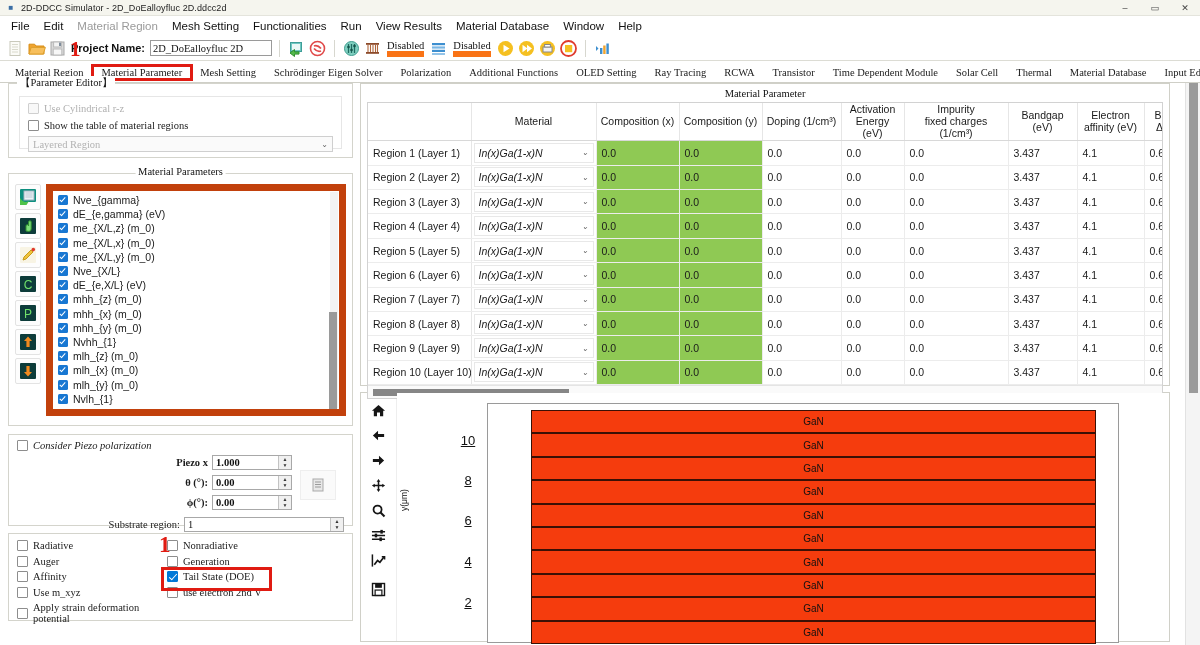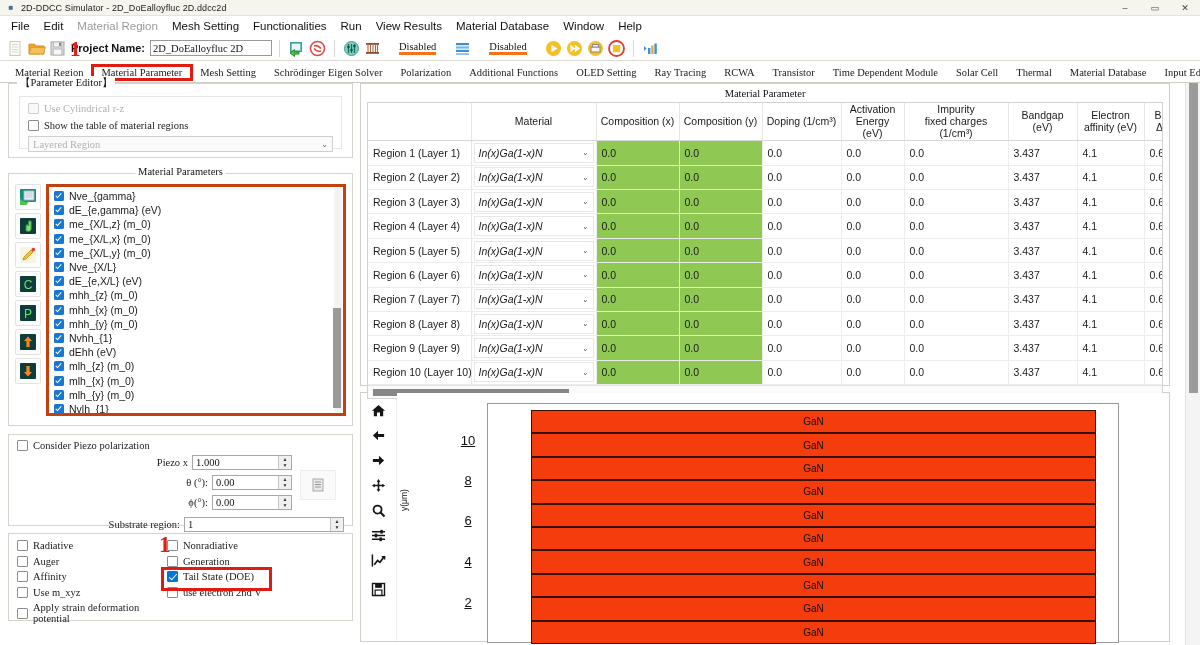--- a/index.html
+++ b/index.html
@@ -55,21 +55,21 @@
   .ticon { width: 19px; height: 19px; display: inline-block; position: relative; flex: none; }
 
   .proj-label { font-size: 11px; font-weight: bold; color: #111; margin: 0 3px 0 2px; white-space: nowrap; }
   .proj-input {
     width: 122px; height: 16px; border: 1px solid #9a9a9a; background: #fff;
     font-size: 10.5px; font-family: "Liberation Serif", serif; color: #111;
     padding: 0 2px; line-height: 14px;
   }
   .disabled-lbl {
     font-size: 10.5px; color: #111; font-family: "Liberation Serif", serif;
-    border-bottom: 3px solid #f97316; margin: 0 15px; padding-bottom: 0px;
+    border-bottom: 6px solid #f97316; margin: 0 3px; padding-bottom: 0px;
   }
 
   
   .tabstrip {
     height: 22px; background: #ffffff;
     display: flex; align-items: flex-end;
     border-bottom: 1px solid #cfcfc7;
     padding-left: 6px;
     font-family: "Liberation Serif", serif;
   }
@@ -120,21 +120,21 @@
   }
 
   
   .mp-wrap { display: flex; gap: 5px; padding: 10px 6px 6px 6px; }
   .mp-icons { display: flex; flex-direction: column; gap: 3px; }
   .mp-icon {
     width: 26px; height: 26px; border: 1px solid #e3e3e3; background: #fdfdfd;
     display: flex; align-items: center; justify-content: center; border-radius: 2px;
   }
   .mp-list {
-    flex: 1; border: 3px solid #c2410c; background: #fff; height: 232px;
+    flex: 1; border: 7px solid #c2410c; background: #fff; height: 232px;
     overflow: hidden; position: relative; padding: 2px 2px;
   }
   .mp-item { display: flex; align-items: center; gap: 5px; height: 14.2px;
              font-size: 10.5px; color: #1a1a1a; font-family: "Liberation Sans", sans-serif; padding-left: 3px; }
   .mp-cb { width: 10px; height: 10px; background: #1877d2; border-radius: 1.5px; position: relative; flex: none; }
   .mp-cb::after {
     content: ""; position: absolute; left: 3px; top: 1px;
     width: 2px; height: 5px; border: solid #fff; border-width: 0 1.4px 1.4px 0;
     transform: rotate(42deg);
   }
@@ -505,24 +505,20 @@
             <div class="mp-item">
               <span class="mp-cb"></span>
               <span>mhh_{y} (m_0)</span>
             </div>
             <div class="mp-item">
               <span class="mp-cb"></span>
               <span>Nvhh_{1}</span>
             </div>
             <div class="mp-item">
               <span class="mp-cb"></span>
-              <span>dEhh (eV)</span>
-            </div>
-            <div class="mp-item">
-              <span class="mp-cb"></span>
               <span>mlh_{z} (m_0)</span>
             </div>
             <div class="mp-item">
               <span class="mp-cb"></span>
               <span>mlh_{x} (m_0)</span>
             </div>
             <div class="mp-item">
               <span class="mp-cb"></span>
               <span>mlh_{y} (m_0)</span>
             </div>
@@ -531,29 +527,29 @@
               <span>Nvlh_{1}</span>
             </div>
             <div class="mp-item">
               <span>dElh (eV)</span>
             </div>
           </div>
       </div>
     </div>
 
     <div class="group" style="margin-top:8px; height:92px; padding:5px 8px;">
-      <div class="cbrow" style="margin-bottom:4px;">
+      <div class="cbrow" style="margin-bottom:4px;font-style:italic;">
         <span class="cb"></span>
         <span>Consider Piezo polarization</span>
       </div>
       <div style="display:flex;">
-        <div style="flex:1;" id="piezofields">
+        <div style="flex:1;font-weight:bold;" id="piezofields">
             <div class="spin-row">
               <span class="spin-lbl">Piezo x</span>
-              <div class="spin" style="width: 100px;">
+              <div class="spin" style="width: 80px;">
                 <span>1.000</span>
                 <span class="btns">
                   <i>▲</i>
                   <i>▼</i>
                 </span>
               </div>
             </div>
             <div class="spin-row">
               <span class="spin-lbl">θ (°):</span>
               <div class="spin" style="width: 80px;">

